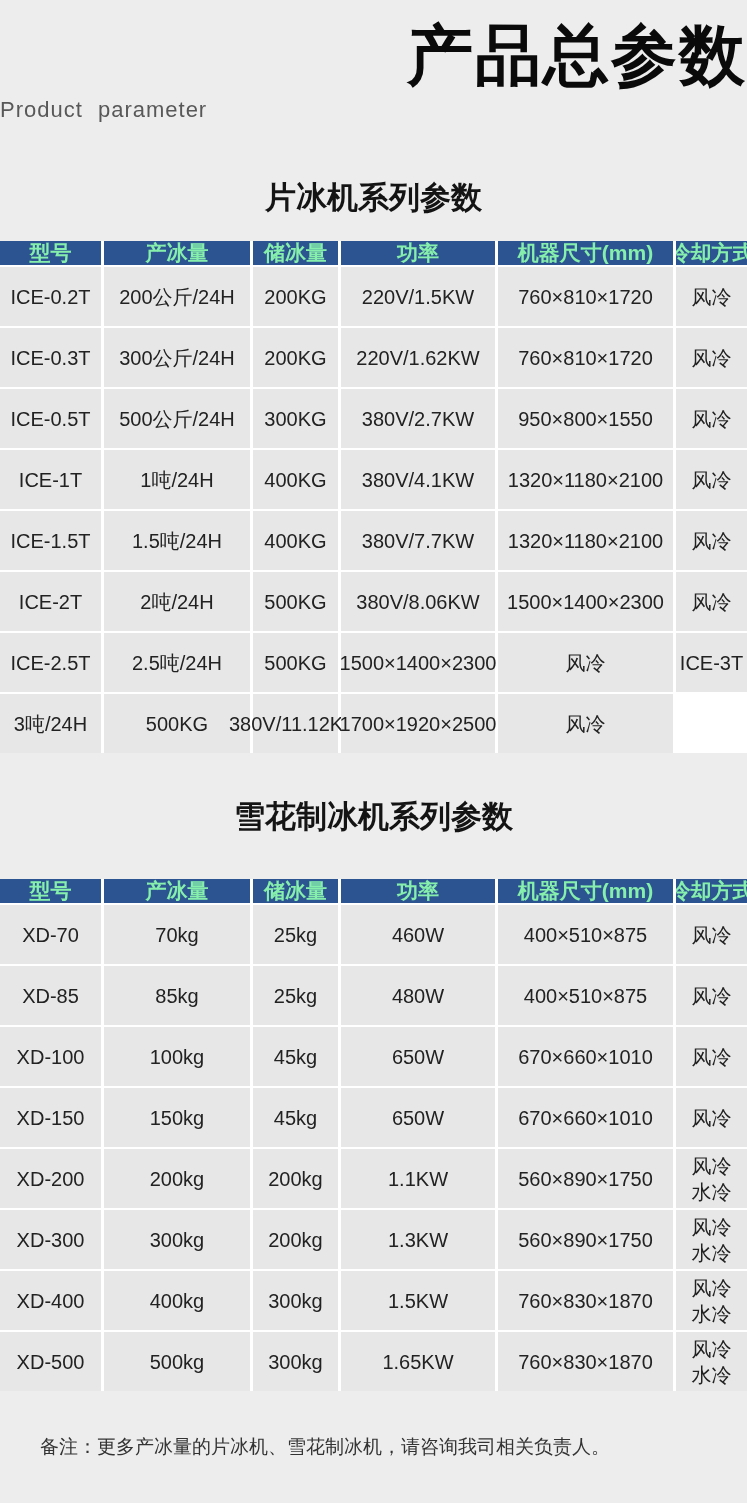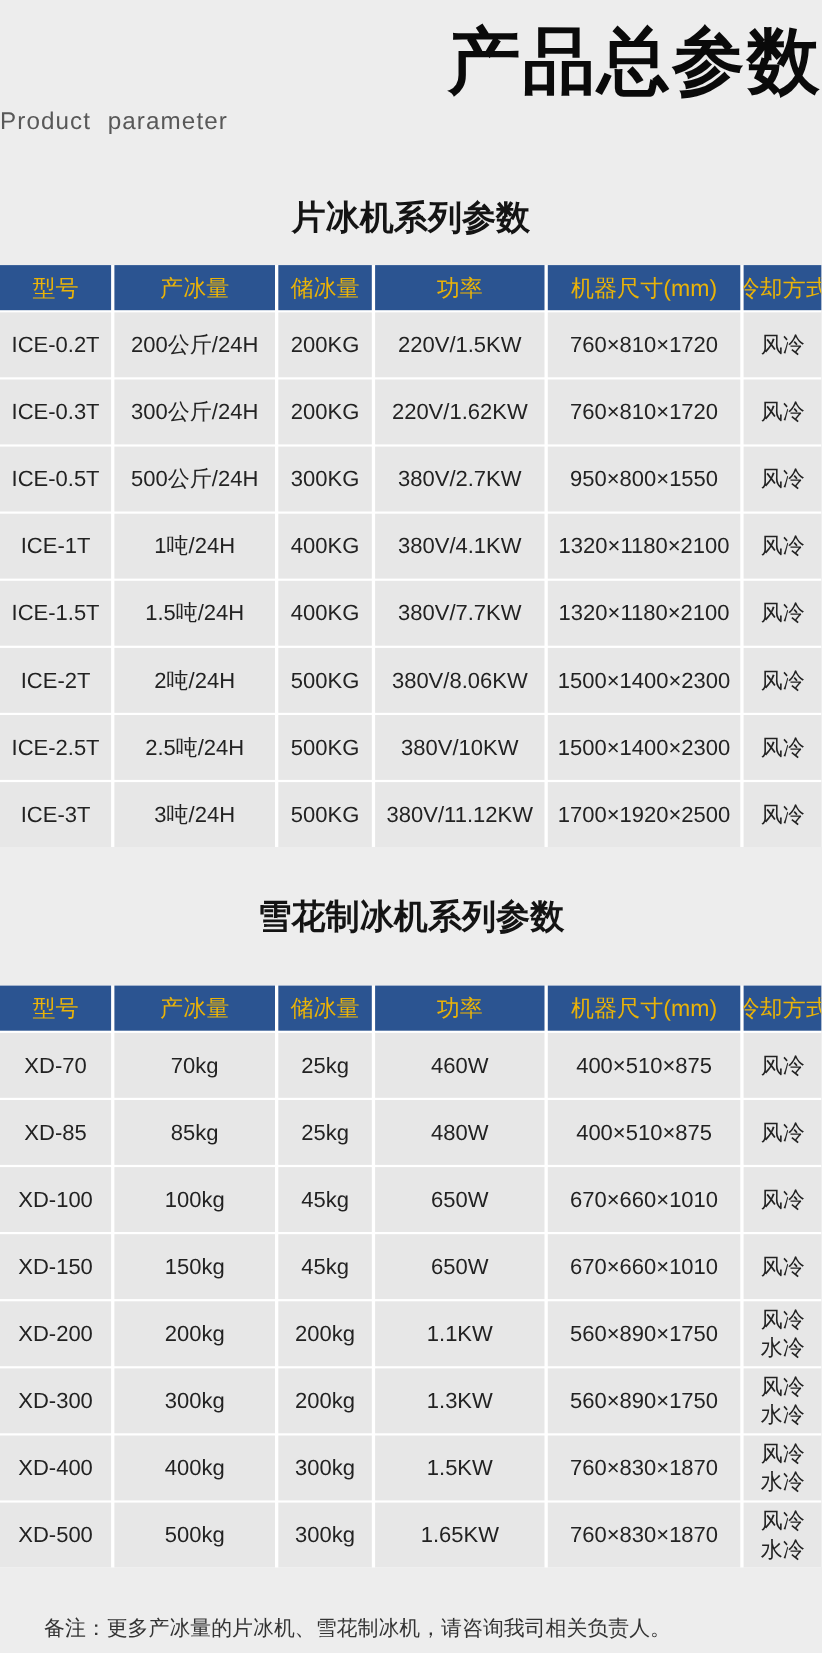--- a/index.html
+++ b/index.html
@@ -45,27 +45,27 @@
 
   .param-table {
     display: grid;
     grid-template-columns: 101px 146px 85px 154px 175px auto;
     gap: 2px 3px;
     background: #ffffff; 
     width: 747px;
   }
   .th {
     background: #2b5491;
-    color: #eab308;
-    height: 41px;
+    color: #86efac;
+    height: 24px;
     display: flex;
     align-items: center;
     justify-content: center;
     font-size: 21px;
-    font-weight: 400;
+    font-weight: 700;
     white-space: nowrap;
     overflow: hidden;
   }
   .td {
     background: #e7e7e7;
     color: #222222;
     height: 59px;
     display: flex;
     align-items: center;
     justify-content: center;
@@ -132,21 +132,20 @@
       <div class="td">风冷</div>
       <div class="td">ICE-2T</div>
       <div class="td">2吨/24H</div>
       <div class="td">500KG</div>
       <div class="td">380V/8.06KW</div>
       <div class="td">1500×1400×2300</div>
       <div class="td">风冷</div>
       <div class="td">ICE-2.5T</div>
       <div class="td">2.5吨/24H</div>
       <div class="td">500KG</div>
-      <div class="td">380V/10KW</div>
       <div class="td">1500×1400×2300</div>
       <div class="td">风冷</div>
       <div class="td">ICE-3T</div>
       <div class="td">3吨/24H</div>
       <div class="td">500KG</div>
       <div class="td">380V/11.12KW</div>
       <div class="td">1700×1920×2500</div>
       <div class="td">风冷</div>
     </div>
 

